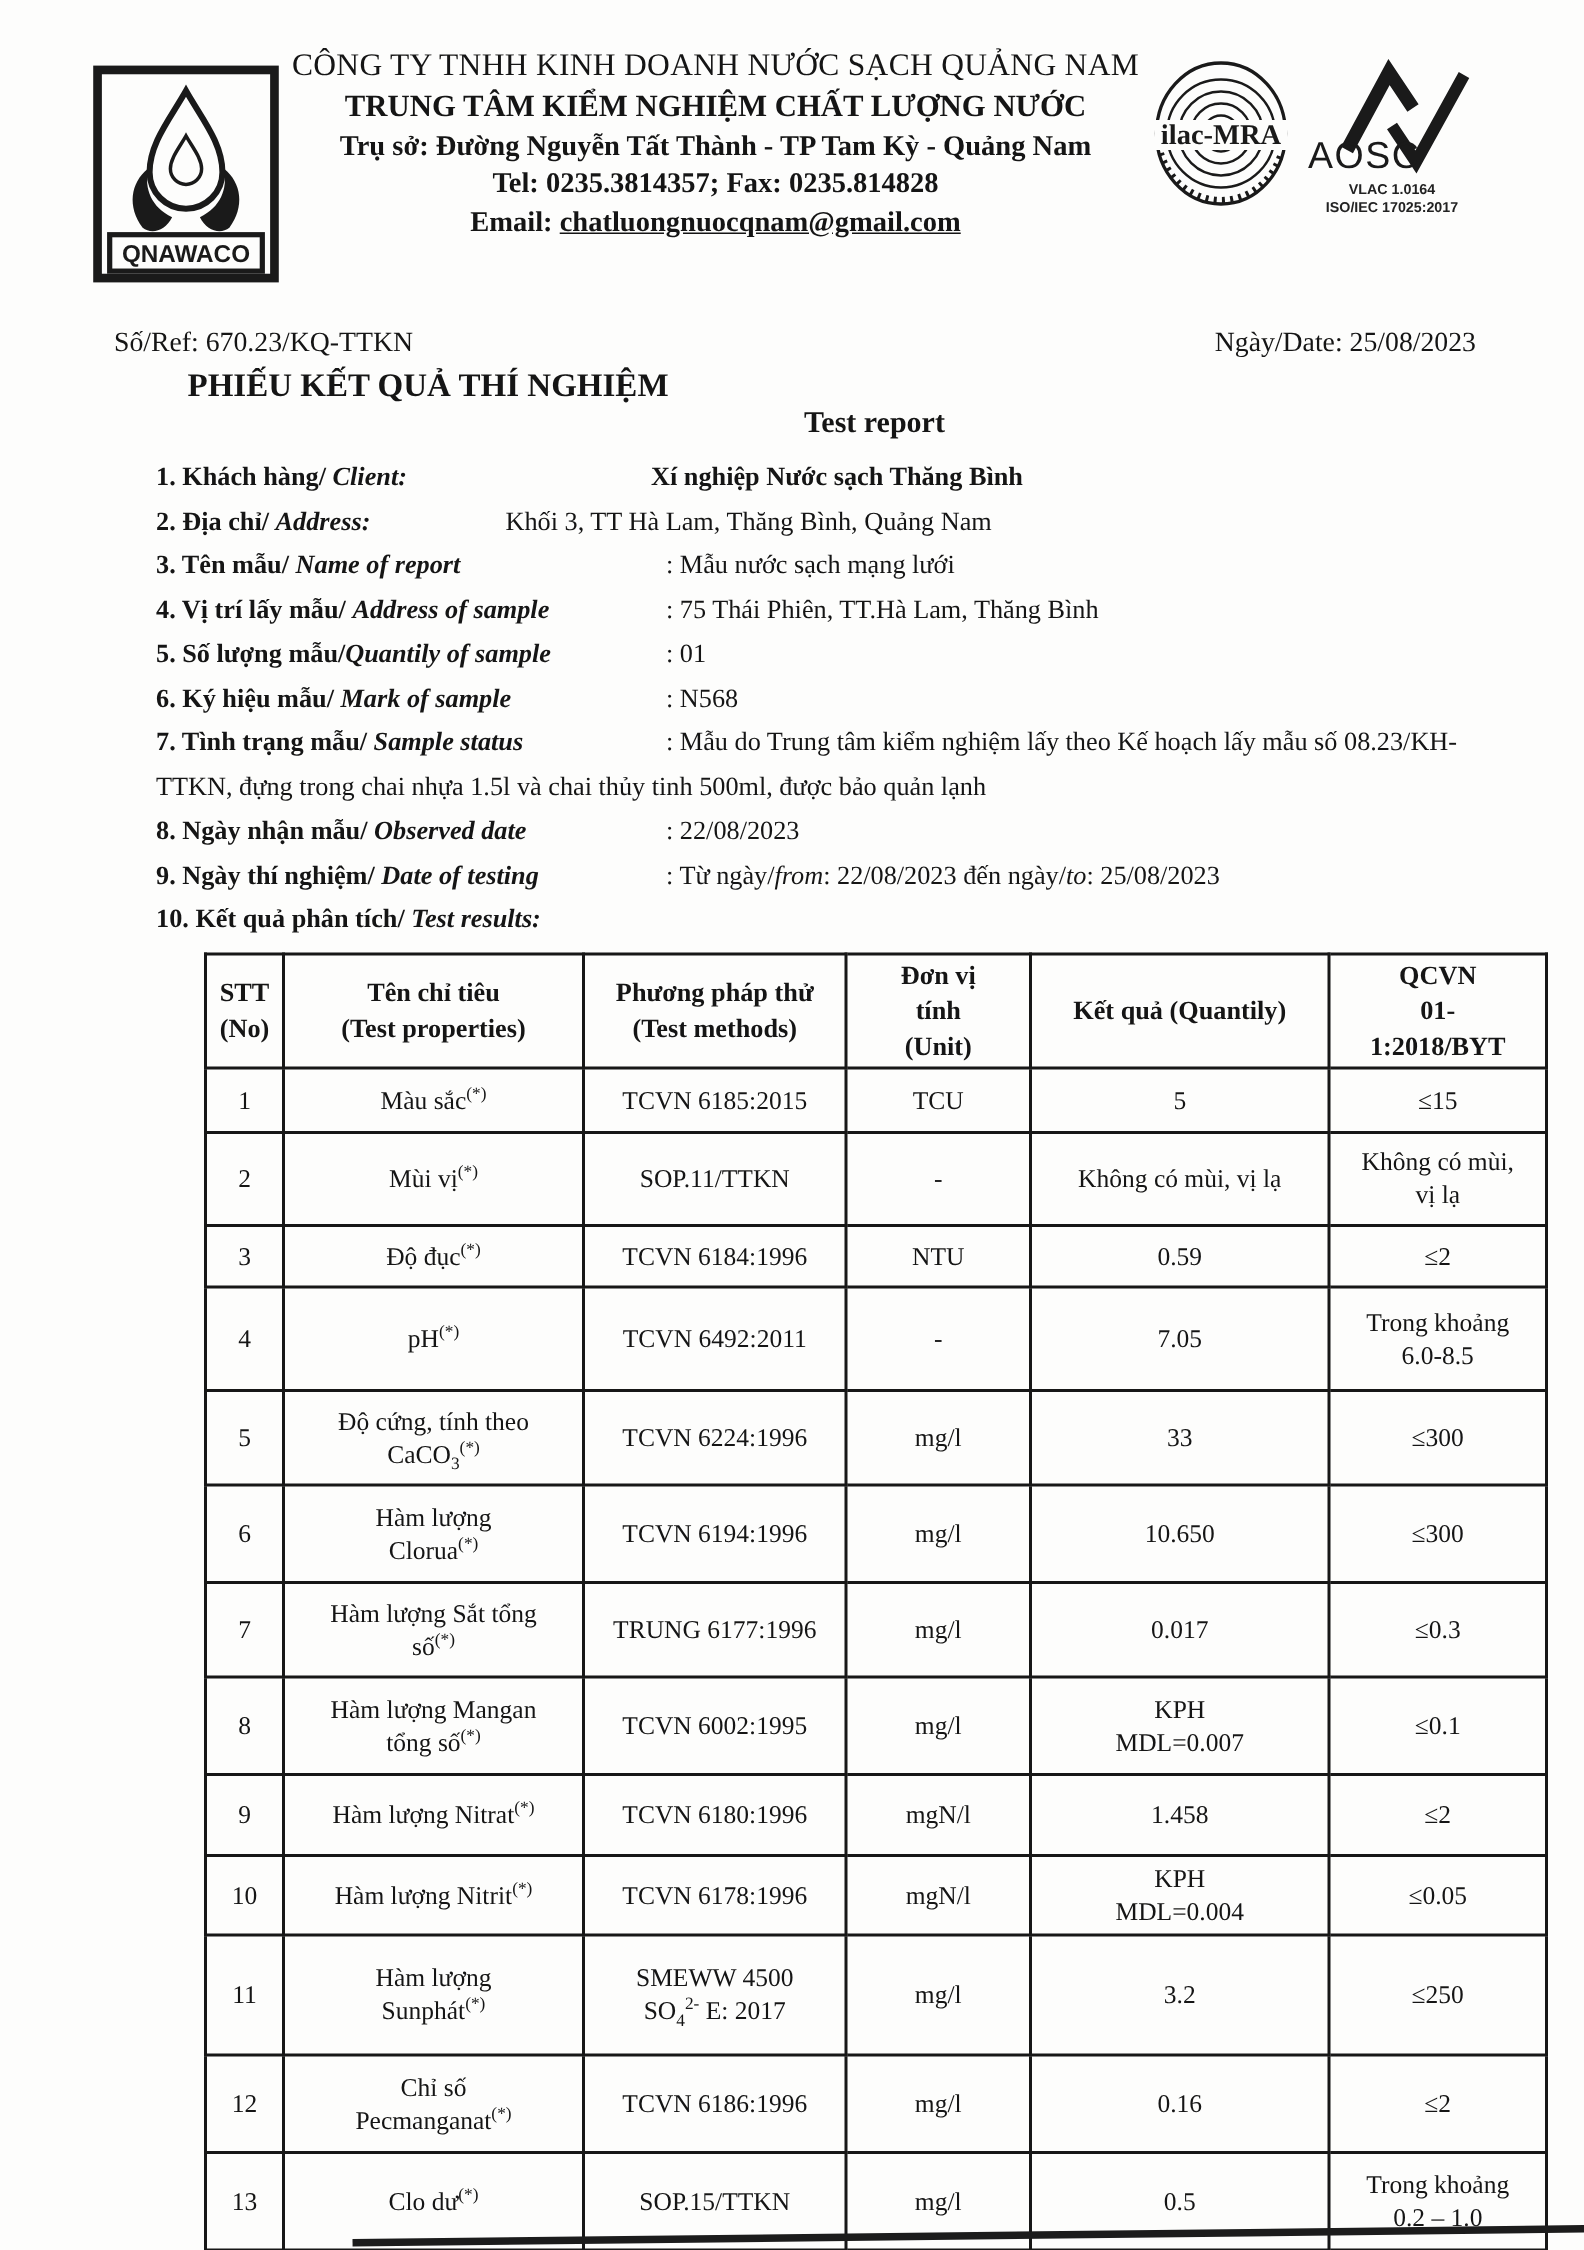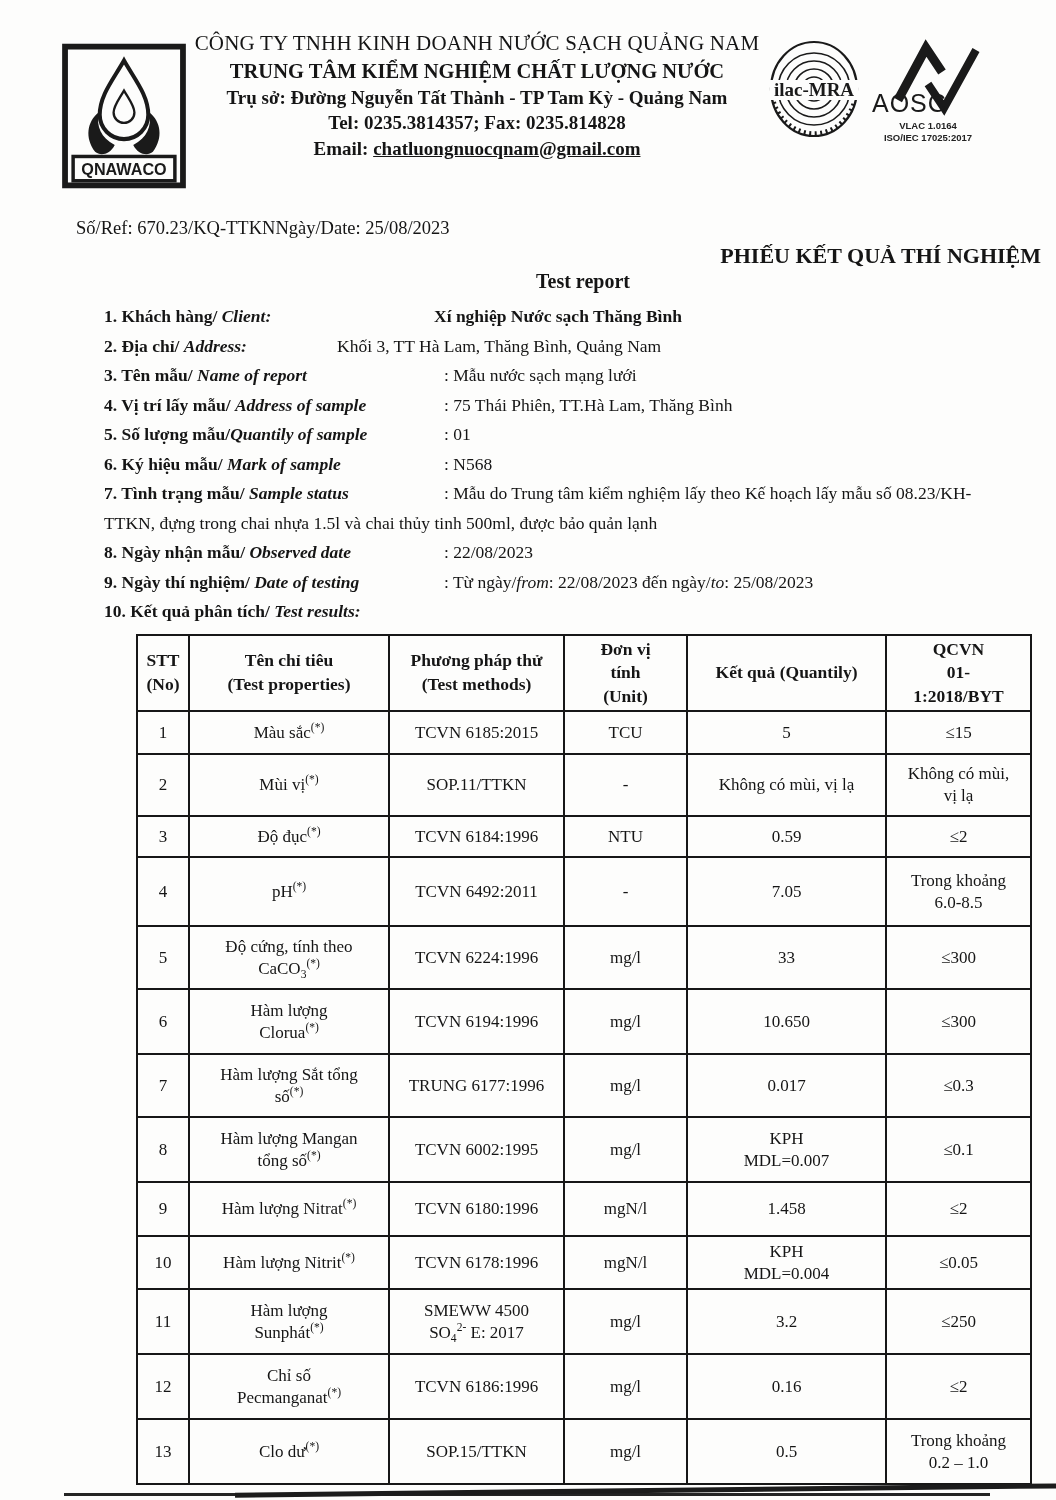--- a/index.html
+++ b/index.html
@@ -23,24 +23,24 @@
   .head-center .l2 { font-size:20.5px; font-weight:bold; }
   .head-center .l3 { font-size:19px;  font-weight:bold; }
   .head-center .l4 { font-size:19px;  font-weight:bold; }
   .head-center .l5 { font-size:19px;  font-weight:bold; }
   .head-center .email-addr { text-decoration:underline; }
   .head-right { flex:0 0 218px; display:flex; gap:8px; margin-top:8px; align-items:flex-start; }
   .aosc-box { width:116px; text-align:center; }
   .aosc-sub { font-family:"Liberation Sans","DejaVu Sans",sans-serif; font-weight:bold; font-size:9.5px; line-height:1.3; color:#222; }
 
   
-  .meta-row { display:flex; margin:24px 2px 0 6px; font-size:18.5px; }
-
-  
-  .doc-title    { text-align:right; font-size:22px; font-weight:bold; margin-top:4px;  position:relative; left:55px; }
+  .meta-row { display:flex; justify-content:space-between; margin:24px 2px 0 6px; font-size:18.5px; }
+
+  
+  .doc-title    { text-align:left; font-size:22px; font-weight:bold; margin-top:4px;  position:relative; left:55px; }
   .doc-subtitle { text-align:center; font-size:20px; font-weight:bold; margin-top:1px; position:relative; left:55px; }
 
   
   .items { margin:9px 0 0 34px; font-size:17.5px; line-height:29.5px; width:892px; }
   .item-label { display:inline-block; font-weight:bold; vertical-align:top; }
   .item:nth-child(1) .item-label { min-width:330px; }
   .item:nth-child(2) .item-label { min-width:233px; }
   .item:nth-child(3) .item-label,
   .item:nth-child(4) .item-label,
   .item:nth-child(5) .item-label,
@@ -69,21 +69,21 @@
   .results-table tbody tr:nth-child(1)  { height:43px; }
   .results-table tbody tr:nth-child(2)  { height:62px; }
   .results-table tbody tr:nth-child(3)  { height:41px; }
   .results-table tbody tr:nth-child(4)  { height:69px; }
   .results-table tbody tr:nth-child(5)  { height:63px; }
   .results-table tbody tr:nth-child(6)  { height:65px; }
   .results-table tbody tr:nth-child(7)  { height:63px; }
   .results-table tbody tr:nth-child(8)  { height:65px; }
   .results-table tbody tr:nth-child(9)  { height:54px; }
   .results-table tbody tr:nth-child(10) { height:53px; }
-  .results-table tbody tr:nth-child(11) { height:65px; }
+  .results-table tbody tr:nth-child(11) { height:80px; }
   .results-table tbody tr:nth-child(12) { height:65px; }
   .results-table tbody tr:nth-child(13) { height:65px; }
   sup { font-size:68%; line-height:0; vertical-align:super; }
   sub { font-size:68%; line-height:0; vertical-align:sub; }
 
   
   .footer {
     margin:8px -4px 0 -6px;
     border-top:3px solid #242424;
     padding:6px 8px 0 46px;

